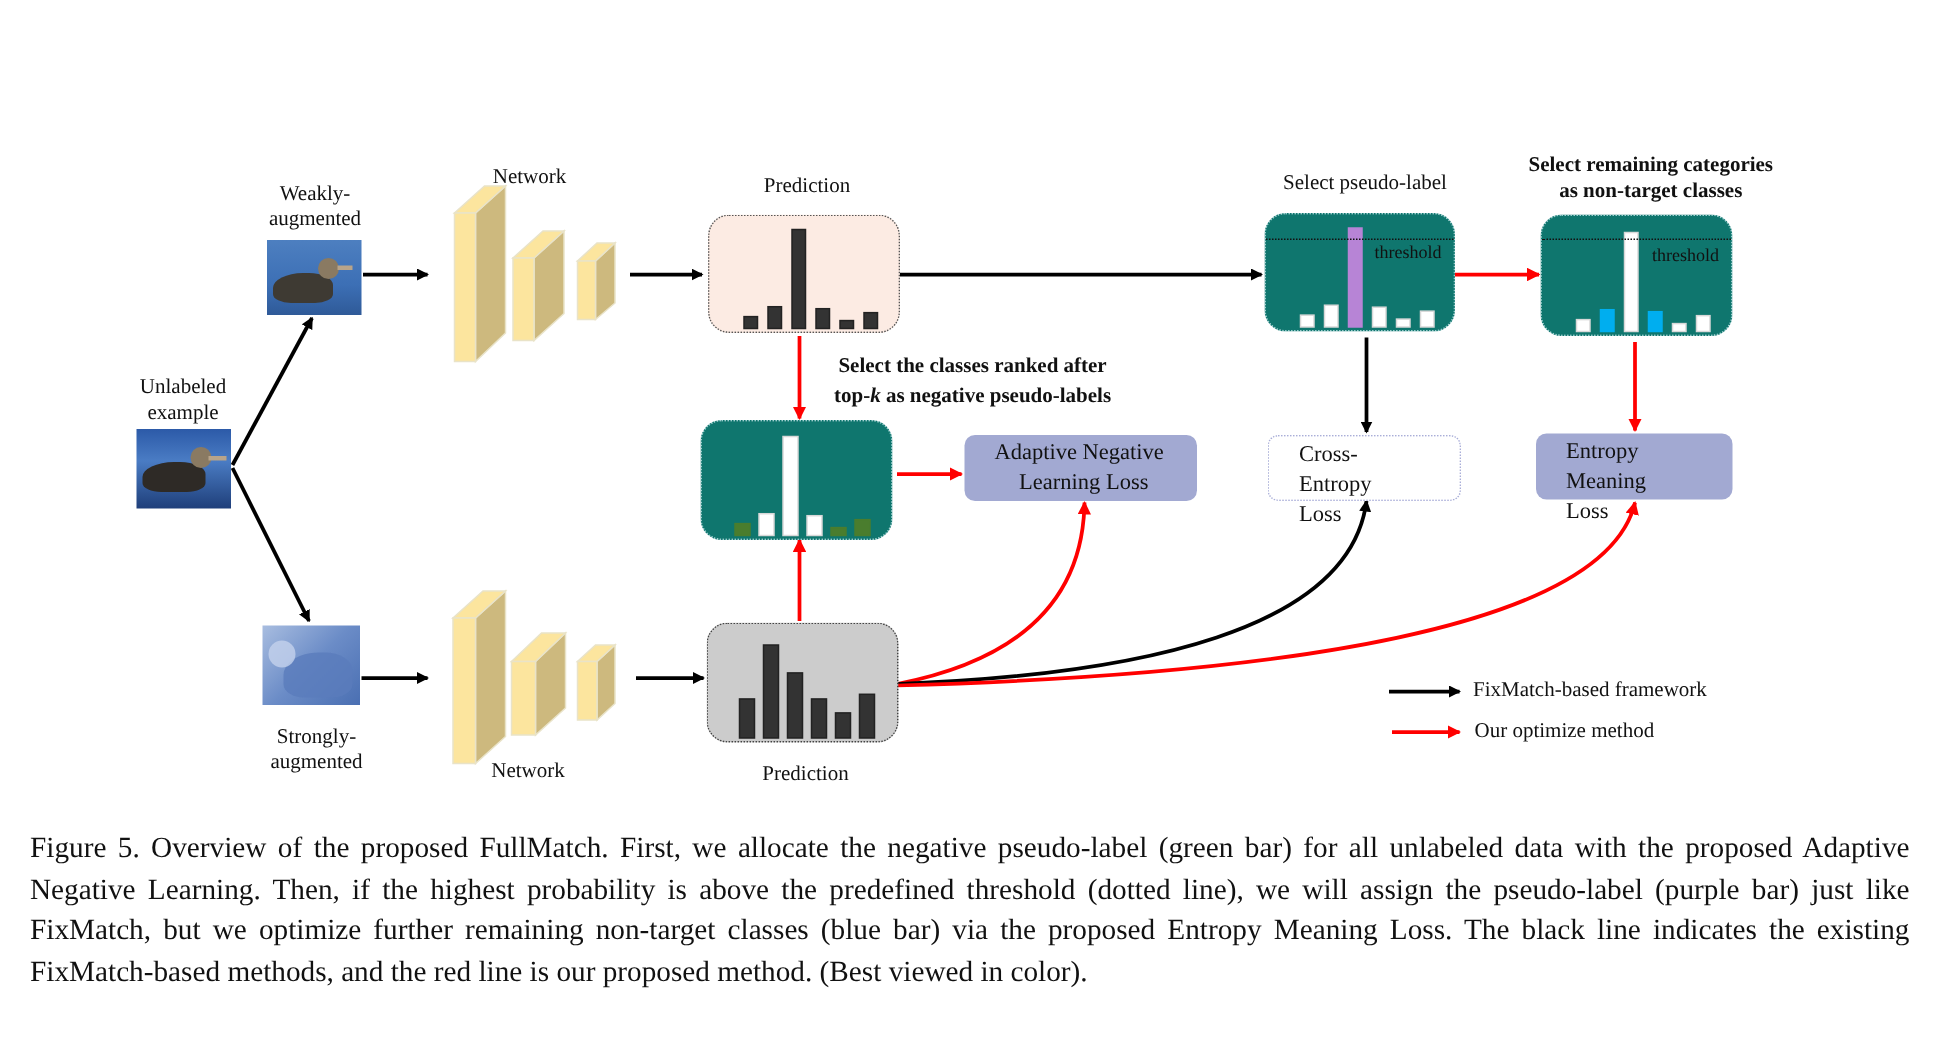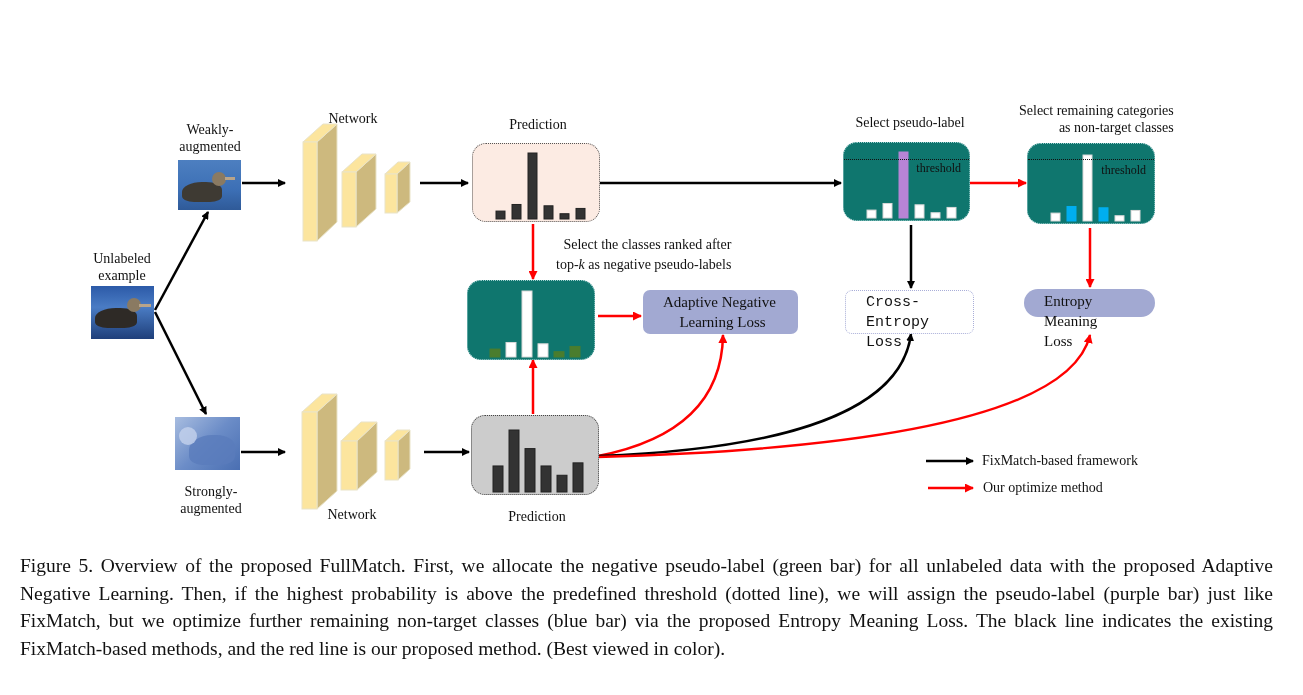--- a/index.html
+++ b/index.html
@@ -1,28 +1,28 @@
 <!DOCTYPE html>
 <html><head>
 <meta charset="utf-8">
 <style>
   html, body { margin: 0; padding: 0; background: #ffffff; }
   body { width: 1303px; height: 695px; position: relative; overflow: hidden;
          font-family: "Liberation Serif", "DejaVu Serif", serif; color: #111; }
   .lbl { position: absolute; font-size: 14px; text-align: center; line-height: 17px; white-space: nowrap; }
-  .bold { font-weight: normal; text-align: right; }
+  .bold { font-weight: bold; text-align: center; }
   .photo { position: absolute; overflow: hidden; }
   .box { position: absolute; border-radius: 14px; box-sizing: border-box; }
   .pred-weak { background: #fcebe3; border: 1.5px dotted #555; }
   .pred-strong { background: #cccccc; border: 1.5px dotted #444; }
   .sel { background: #0f766e; border: 1.5px dotted #9fcfd0; }
   .loss { position: absolute; border-radius: 7px; box-sizing: border-box; font-size: 15px;
           line-height: 20px; padding: 2px 20px; }
   .loss.filled { background: #a2a9d2; }
-  .loss.outlined { background: #fff; border: 1.5px dotted #a9aed8; font-family: Liberation Mono, monospace; }
+  .loss.outlined { background: #fff; border: 1.5px dotted #a9aed8; }
   .thresh-line { position: absolute; left: 0; right: 0; border-top: 1.5px dotted #111; }
   .thresh-txt { position: absolute; font-size: 12px; right: 8px; }
   .caption { position: absolute; left: 20px; top: 552px; width: 1253px; font-size: 19.5px;
              line-height: 27.5px; text-align: justify; }
   svg { position: absolute; left: 0; top: 0; }
 </style>
 </head>
 <body>
 
 <svg width="1303" height="695">
@@ -189,21 +189,21 @@
 </div>
 
 <div class="loss filled" style="left:643px;top:290px;width:155px;height:44px;">
   <div>Adaptive Negative</div>
   <div style="padding-left:4px;text-align:center;">Learning Loss</div>
 </div>
 <div class="loss outlined" style="left:845px;top:290px;width:129px;height:44px;">
   <div>Cross-Entropy</div>
   <div>Loss</div>
 </div>
-<div class="loss filled" style="left:1024px;top:289px;width:131px;height:28px;border-radius:15px;">
+<div class="loss filled" style="left:1024px;top:289px;width:131px;height:44px;">
   <div>Entropy Meaning</div>
   <div>Loss</div>
 </div>
 
 <div class="lbl" style="left:982px;top:452px;text-align:left;">FixMatch-based framework</div>
 <div class="lbl" style="left:983px;top:479px;text-align:left;">Our optimize method</div>
 
 <div class="caption">Figure 5.  Overview of the proposed FullMatch.  First, we allocate the negative pseudo-label (green bar) for all unlabeled data with the proposed Adaptive Negative Learning. Then, if the highest probability is above the predefined threshold (dotted line), we will assign the pseudo-label (purple bar) just like FixMatch, but we optimize further remaining non-target classes (blue bar) via the proposed Entropy Meaning Loss. The black line indicates the existing FixMatch-based methods, and the red line is our proposed method.  (Best viewed in color).</div>
 
 </body></html>

